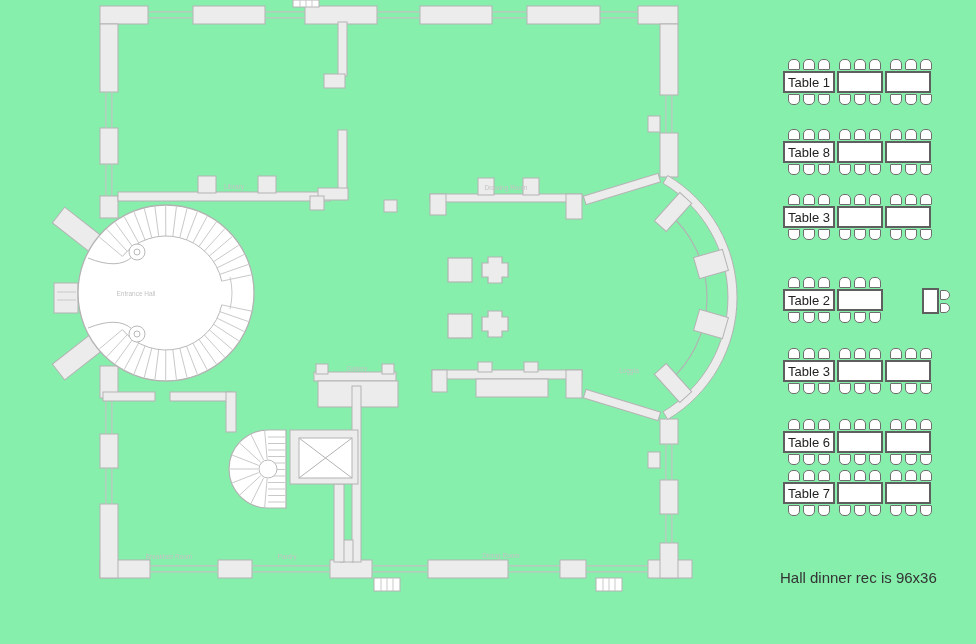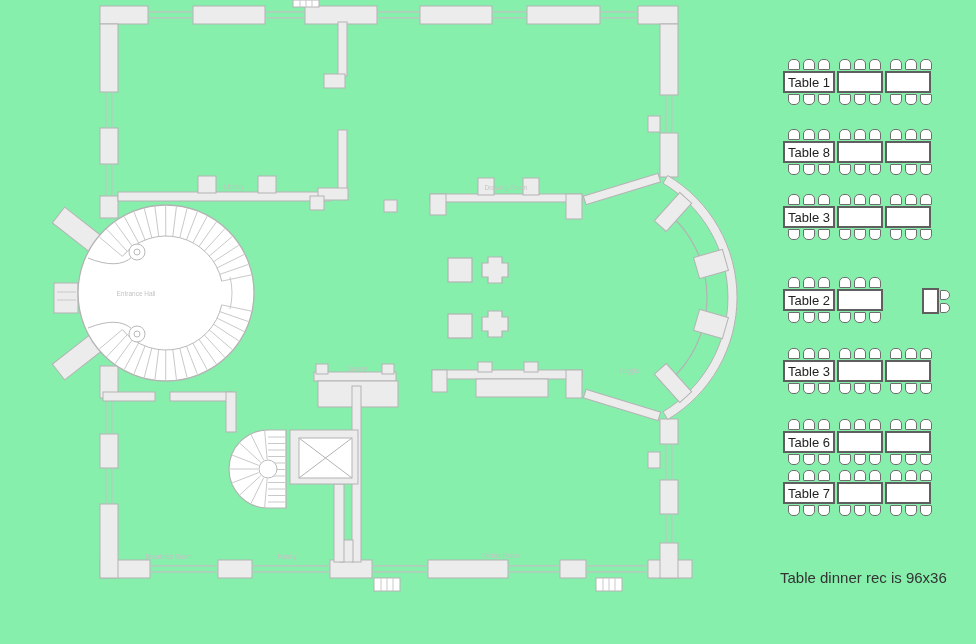--- a/index.html
+++ b/index.html
@@ -573,14 +573,14 @@
           </div>
           <div class="chair-group">
             <span class="chair bottom"></span>
             <span class="chair bottom"></span>
             <span class="chair bottom"></span>
           </div>
         </div>
       </div>
   </div>
 
-  <div class="note">Table dinner rec is 96x36</div>
+  <div class="note">Hall dinner rec is 96x36</div>
 </div>
 
 </body></html>

